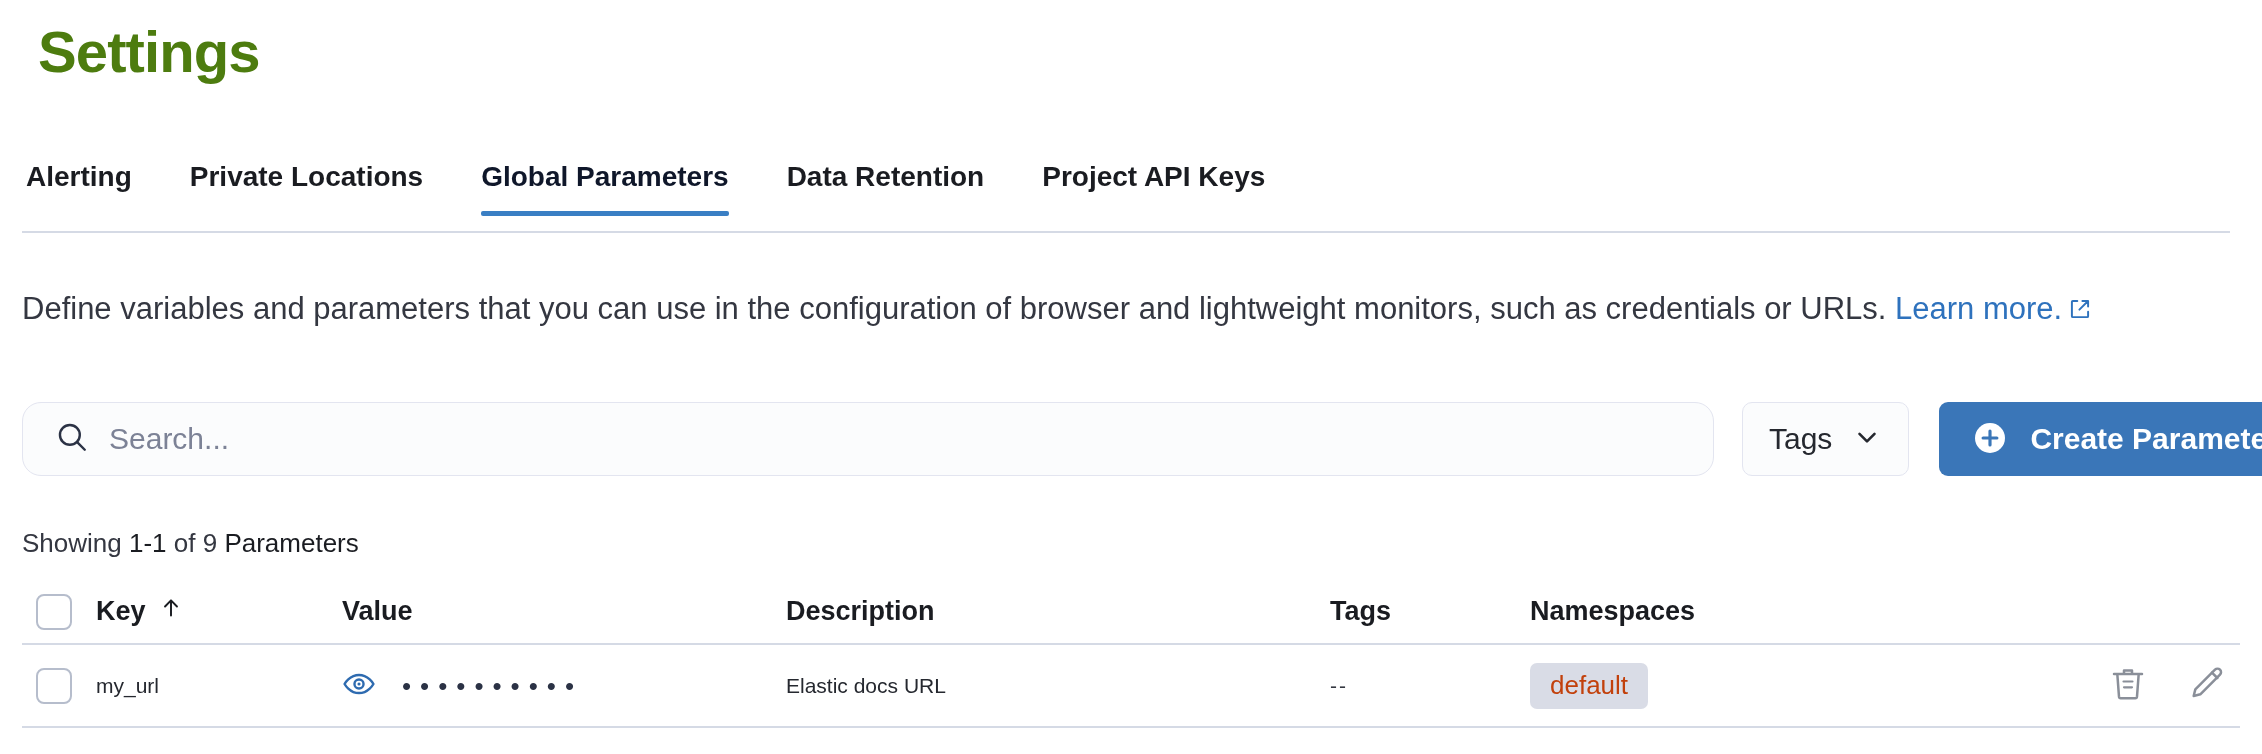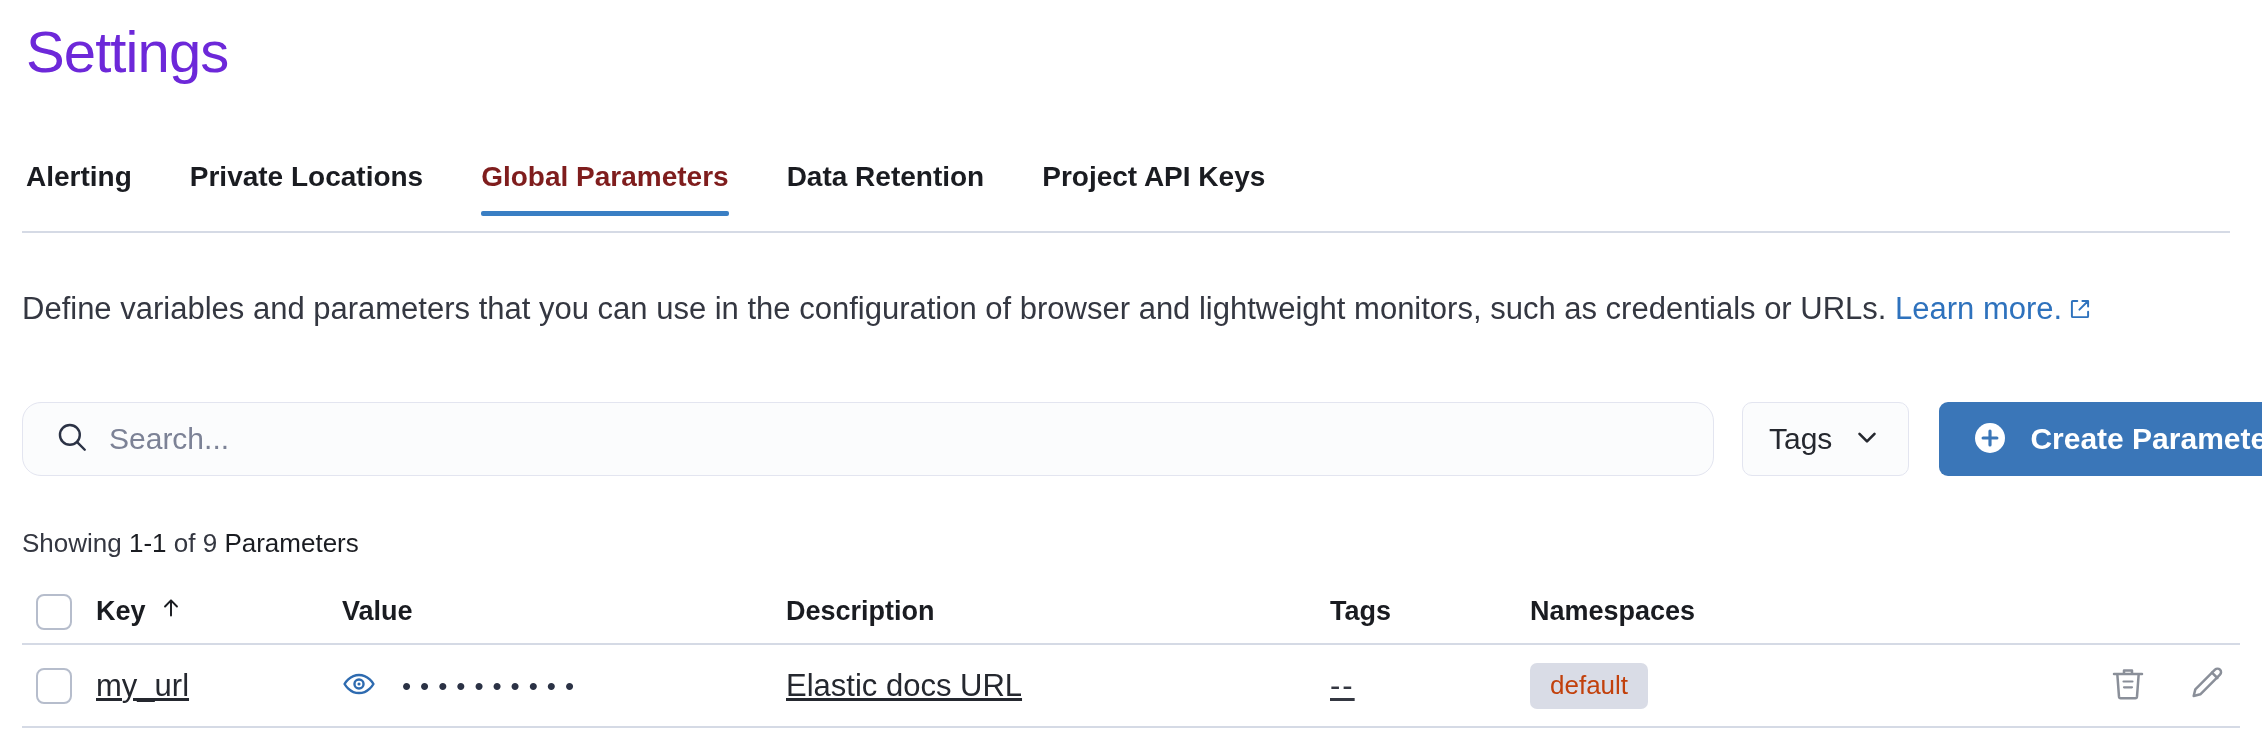--- a/index.html
+++ b/index.html
@@ -14,27 +14,27 @@
     position: relative;
     width: 2262px;
     height: 754px;
     background: #ffffff;
     overflow: hidden;
   }
 
   
   .page-title {
     position: absolute;
-    left: 26px;
+    left: 38px;
     top: 20px;
     font-size: 58px;
     line-height: 64px;
-    font-weight: 400;
+    font-weight: 700;
     letter-spacing: -0.9px;
-    color: #6d28d9;
+    color: #4d7c0f;
   }
 
   
   .tabs {
     position: absolute;
     left: 26px;
     top: 160px;
     display: flex;
     align-items: flex-end;
     gap: 0;
@@ -44,21 +44,21 @@
     font-size: 28px;
     line-height: 34px;
     font-weight: 700;
     color: #1a1c21;
     padding: 0 0 22px 0;
     margin-right: 58px;
     cursor: pointer;
     white-space: nowrap;
   }
   .tab:last-child { margin-right: 0; }
-  .tab.active { color: #7f1d1d; }
+  .tab.active { color: #0f172a; }
   .tab.active::after {
     content: "";
     position: absolute;
     left: 0;
     right: 0;
     bottom: 0;
     height: 5px;
     background: #3a7fc4;
     border-radius: 2px;
   }
@@ -211,24 +211,23 @@
 
   .th {
     font-size: 27px;
     font-weight: 700;
     color: #1a1c21;
     display: flex;
     align-items: center;
     gap: 12px;
   }
   .td {
-    font-size: 31px;
+    font-size: 21px;
     font-weight: 400;
     color: #25282f;
-    text-decoration: underline;
   }
   .checkbox {
     width: 36px;
     height: 36px;
     border: 2px solid #b6bdcc;
     border-radius: 8px;
     background: #ffffff;
     cursor: pointer;
   }
   .dots {

